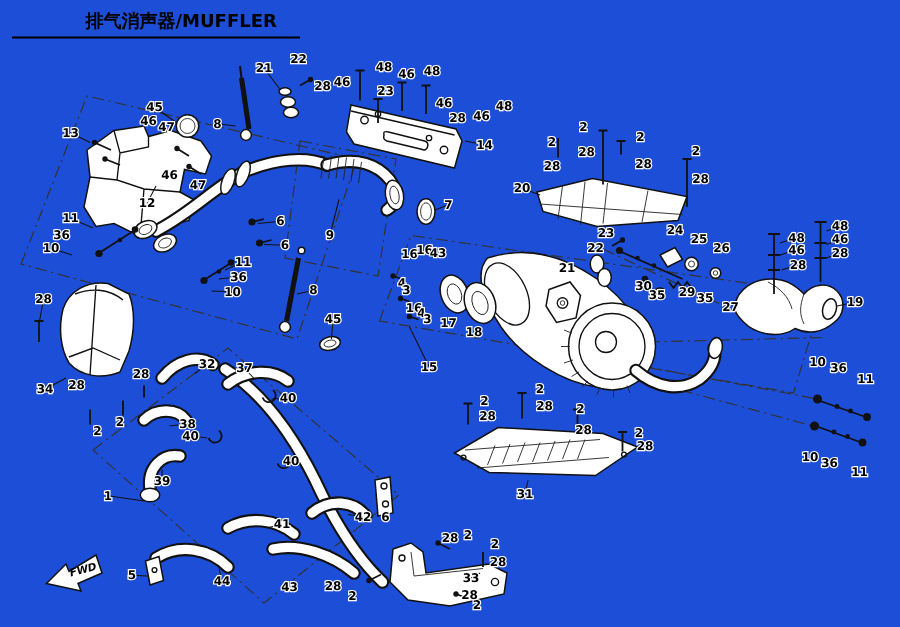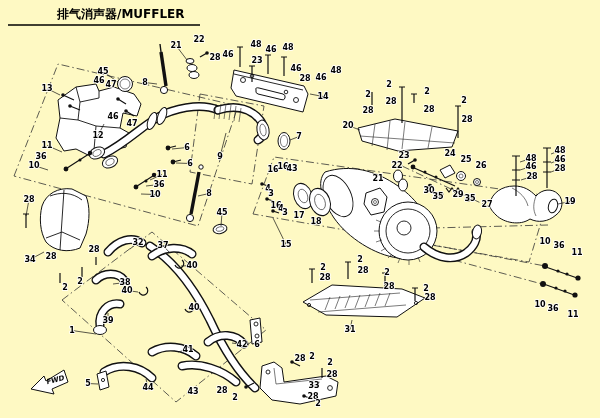--- a/index.html
+++ b/index.html
@@ -1,16 +1,16 @@
 <!DOCTYPE html>
 <html><head>
 <meta charset="utf-8">
 <style>
   html,body{margin:0;padding:0;background:#fff;}
-  #stage{position:relative;width:600px;height:418px;background:#fef9c3;overflow:hidden;
+  #stage{position:relative;width:600px;height:418px;background:#1d4ed8;overflow:hidden;
          font-family:"DejaVu Sans","Liberation Sans",sans-serif;}
   svg{display:block;}
   .callout{font:bold 8px "DejaVu Sans","Liberation Sans",sans-serif;fill:#000;
            text-anchor:middle;paint-order:stroke;stroke:#fff;stroke-width:1.6px;}
   .leader{stroke:#111;stroke-width:.7;}
   .ol{fill:#fff;stroke:#111;stroke-width:1;}
   .ln{fill:none;stroke:#111;stroke-width:.9;}
   .thin{fill:none;stroke:#222;stroke-width:.6;}
   .tube{fill:none;stroke:#111;stroke-width:9;stroke-linecap:round;}
   .tubein{fill:none;stroke:#fff;stroke-width:6.2;stroke-linecap:round;}

